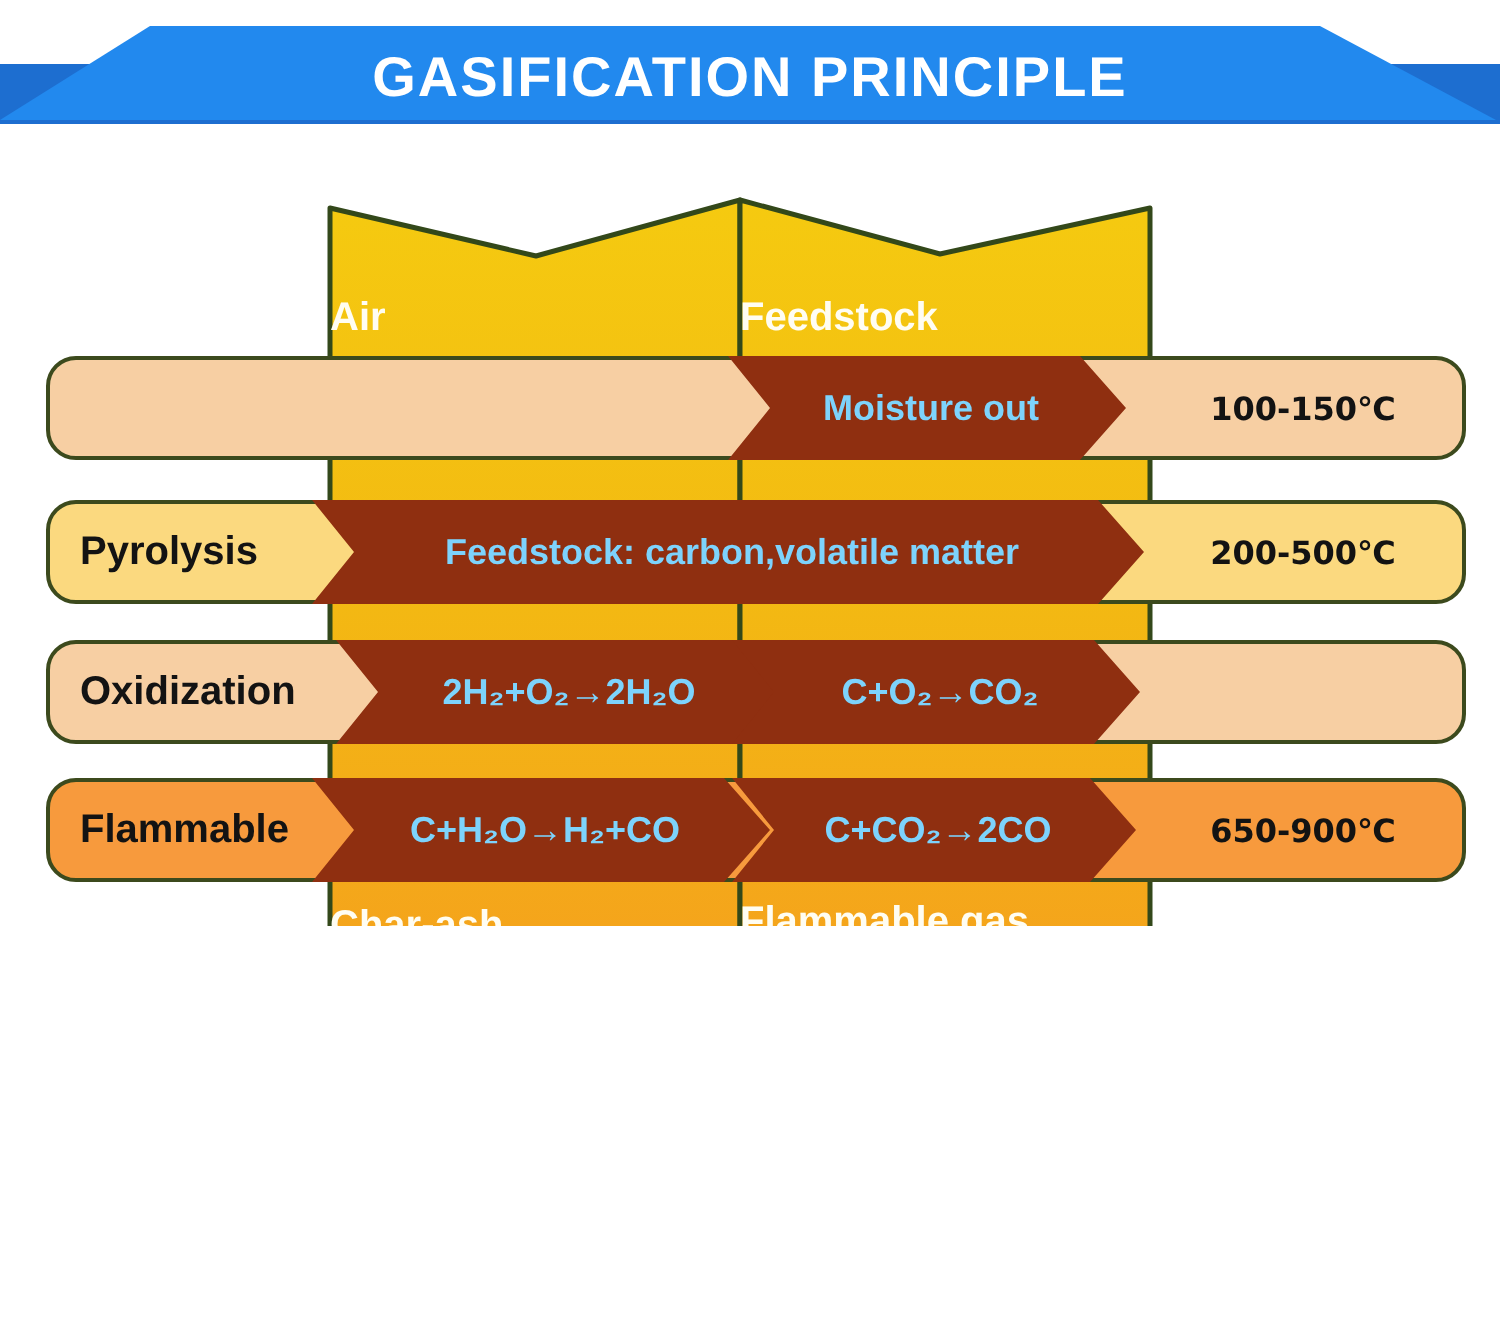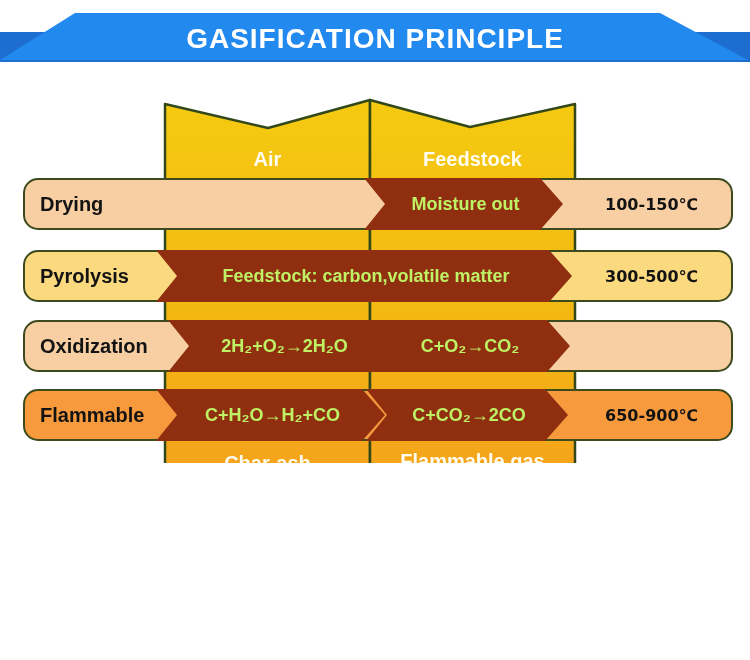--- a/index.html
+++ b/index.html
@@ -13,38 +13,38 @@
     position:absolute;left:0;top:13px;width:750px;height:47px;background:#2289ee;
     clip-path:polygon(75px 0,660px 0,748px 100%,0 100%);
   }
   .banner-title{
     position:absolute;left:0;top:25px;width:750px;height:28px;line-height:28px;margin:0;
     text-align:center;color:#ffffff;font-size:28px;font-weight:bold;letter-spacing:1px;
   }
   
   .diagram-svg{position:absolute;left:0;top:0;}
   .col-label{
-    position:absolute;width:205px;text-align:center;color:#fffdf2;
+    position:absolute;width:205px;text-align:left;color:#fffdf2;
     font-size:20px;font-weight:bold;
   }
   
   .row-band{
     position:absolute;left:23px;width:710px;height:52px;box-sizing:border-box;
     border:2px solid #3c4a1d;border-radius:15px;
   }
   .band-drying{top:178px;background:#f7cfa3;}
   .band-pyrolysis{top:250px;background:#fbd97f;}
   .band-oxidization{top:320px;background:#f7cfa3;}
   .band-reduction{top:389px;background:#f79a3d;}
   
   .proc-arrow{
     position:absolute;height:52px;background:#8f2f10;box-sizing:border-box;
     clip-path:polygon(0 0,calc(100% - 23px) 0,100% 50%,calc(100% - 23px) 100%,0 100%,21px 50%);
     display:flex;align-items:center;justify-content:center;
-    color:#bef264;font-size:18px;font-weight:bold;white-space:nowrap;
+    color:#7dd3fc;font-size:18px;font-weight:bold;white-space:nowrap;
     padding:0 26px 0 30px;
   }
   
   .row-label{
     position:absolute;left:40px;width:140px;height:52px;display:flex;align-items:center;
     color:#131313;font-size:20px;font-weight:bold;
   }
   .row-temp{
     position:absolute;left:570px;width:163px;height:52px;display:flex;align-items:center;justify-content:center;
     color:#131313;font-size:16px;font-weight:bold;
@@ -76,29 +76,28 @@
 
   <div class="col-label" style="left:165px;top:148px;">Air</div>
   <div class="col-label" style="left:370px;top:148px;">Feedstock</div>
   <div class="col-label" style="left:165px;top:452px;">Char-ash</div>
   <div class="col-label" style="left:370px;top:450px;">Flammable gas</div>
 
   <div class="row-band band-drying"></div>
   <div class="proc-arrow y1" style="left:364px;width:199px;">
     <span>Moisture out</span>
   </div>
-  <div class="row-label y1">Drying</div>
   <div class="row-temp y1">100-150℃</div>
 
   <div class="row-band band-pyrolysis"></div>
   <div class="proc-arrow y2" style="left:156px;width:416px;">
     <span>Feedstock: carbon,volatile matter</span>
   </div>
   <div class="row-label y2">Pyrolysis</div>
-  <div class="row-temp y2">300-500℃</div>
+  <div class="row-temp y2">200-500℃</div>
 
   <div class="row-band band-oxidization"></div>
   <div class="proc-arrow y3" style="left:168px;width:229px;">
     <span>2H₂+O₂→2H₂O</span>
   </div>
   <div class="proc-arrow y3" style="left:366px;width:204px;text-align:right;">
     <span>C+O₂→CO₂</span>
   </div>
   <div class="row-label y3">Oxidization</div>
 

